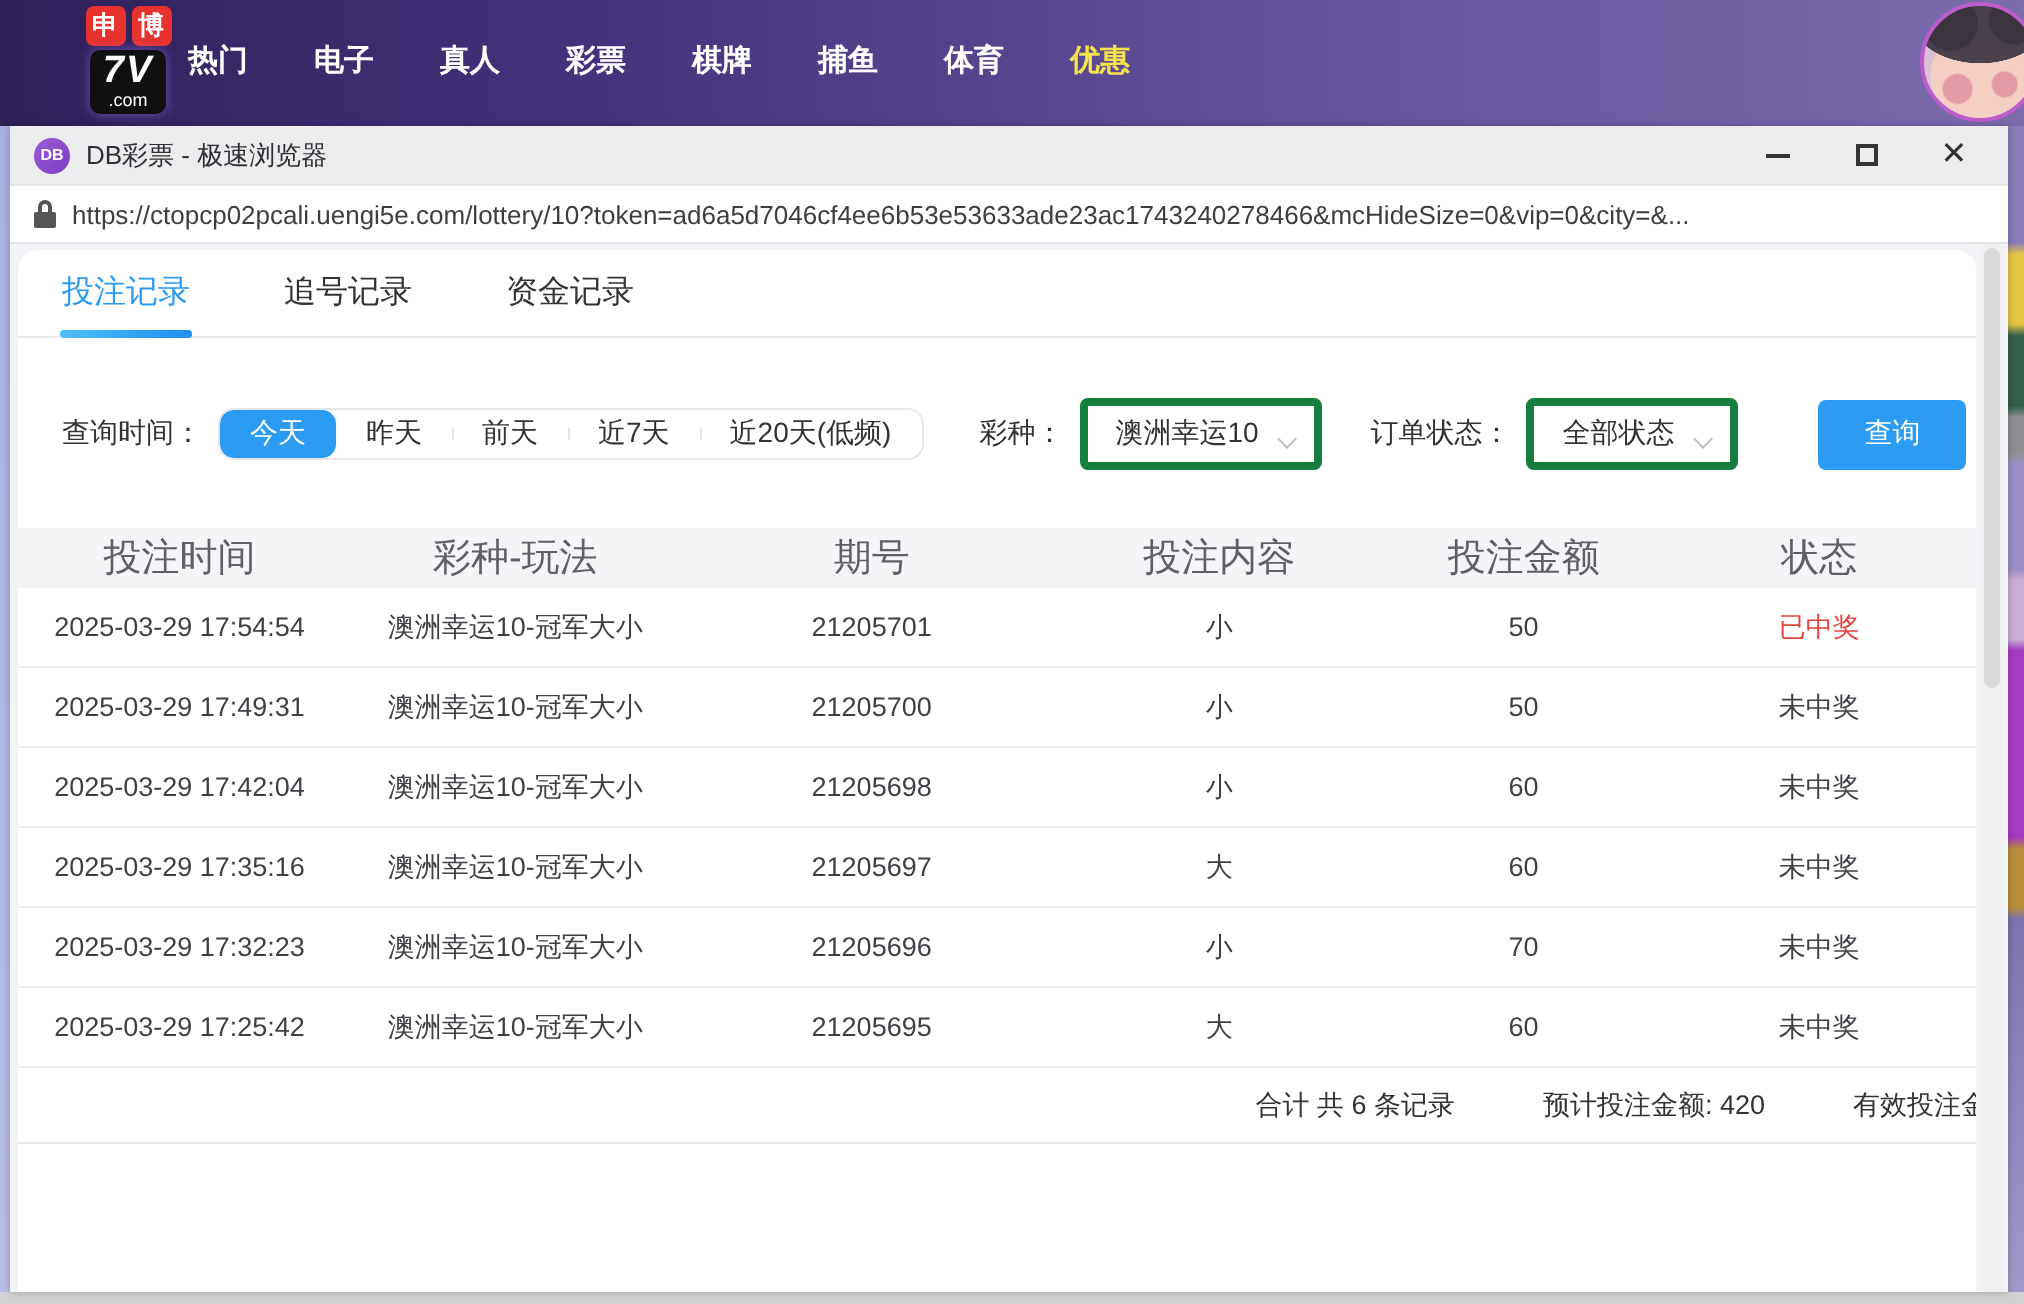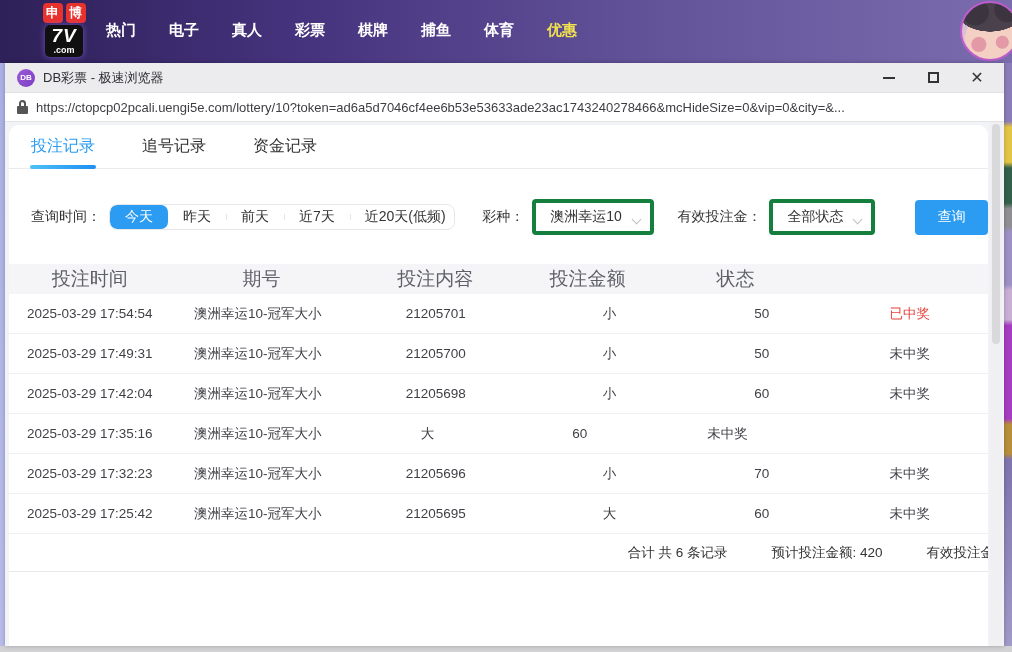--- a/index.html
+++ b/index.html
@@ -7,22 +7,22 @@
   .page { position:relative; width:1012px; height:652px; overflow:hidden; }
 
   
   .banner { position:absolute; left:0; top:0; width:1012px; height:63px;
     background:linear-gradient(90deg,#2e2058 0%,#46337e 30%,#5f4f96 60%,#7b6cae 100%); }
   .logo { position:absolute; left:36px; top:3px; width:56px; display:flex; flex-direction:column; align-items:center; }
   .logo-badges { display:flex; gap:3px; margin-bottom:2px; }
   .logo-badge { width:20px; height:20px; background:#e8322e; border-radius:4px; color:#fff; font-size:13px; font-weight:bold; display:flex; align-items:center; justify-content:center; }
   .logo-box { background:#101010; border-radius:5px; padding:1px 6px 2px; display:flex; flex-direction:column; align-items:center; box-shadow:0 0 6px rgba(160,120,255,.55); }
   .logo-main { color:#fff; font-size:19px; font-weight:bold; font-style:italic; line-height:20px; letter-spacing:1px; }
-  .logo-suffix { color:#fff; font-size:9px; font-weight:bold; line-height:9px; }
-  .top-nav { position:absolute; left:104px; top:0; height:61px; display:flex; align-items:center; gap:29px; }
+  .logo-suffix { color:#fff; font-size:9px; font-weight:normal; line-height:9px; }
+  .top-nav { position:absolute; left:92px; top:0; height:61px; display:flex; align-items:center; gap:29px; }
   .nav-item { color:#fff; font-size:15px; font-weight:bold; padding:4px 2px; cursor:pointer; }
   .nav-item.active { color:#f2e24e; }
   .avatar { position:absolute; right:-8px; top:1px; width:60px; height:60px; border-radius:50%; overflow:hidden;
     border:2px solid #bd5ccc;
     background:
       radial-gradient(circle at 24% 16%, #3c3540 0 13px, rgba(0,0,0,0) 14px),
       radial-gradient(circle at 80% 12%, #3c3540 0 12px, rgba(0,0,0,0) 13px),
       radial-gradient(ellipse 34px 22px at 50% 12%, #4a414d 0 99%, rgba(0,0,0,0) 100%),
       radial-gradient(circle at 30% 74%, #e49aa6 0 7px, rgba(0,0,0,0) 8px),
       radial-gradient(circle at 72% 70%, #e49aa6 0 6px, rgba(0,0,0,0) 7px),
@@ -168,31 +168,32 @@
               <div class="time-opt">近7天</div>
               <div class="time-opt">近20天(低频)</div>
             </div>
           <span class="gap28"></span>
           <span class="filter-label">彩种：</span>
           <div class="select-box">
             <span>澳洲幸运10</span>
             <span class="chevron"></span>
           </div>
           <span class="gap24"></span>
-          <span class="filter-label">有效投注金：</span>
+          <span class="filter-label">订单状态：</span>
           <div class="select-box">
             <span>全部状态</span>
             <span class="chevron"></span>
           </div>
           <button class="query-btn">查询</button>
         </div>
 
         <div class="table">
           <div class="thead">
               <div class="cell c1">投注时间</div>
+              <div class="cell c2">彩种-玩法</div>
               <div class="cell c3">期号</div>
               <div class="cell c4">投注内容</div>
               <div class="cell c5">投注金额</div>
               <div class="cell c6">状态</div>
             </div>
           <div>
               <div class="trow">
                 <div class="cell c1">2025-03-29 17:54:54</div>
                 <div class="cell c2">澳洲幸运10-冠军大小</div>
                 <div class="cell c3">21205701</div>
@@ -212,20 +213,21 @@
                 <div class="cell c1">2025-03-29 17:42:04</div>
                 <div class="cell c2">澳洲幸运10-冠军大小</div>
                 <div class="cell c3">21205698</div>
                 <div class="cell c4">小</div>
                 <div class="cell c5">60</div>
                 <div class="cell c6 lose">未中奖</div>
               </div>
               <div class="trow">
                 <div class="cell c1">2025-03-29 17:35:16</div>
                 <div class="cell c2">澳洲幸运10-冠军大小</div>
+                <div class="cell c3">21205697</div>
                 <div class="cell c4">大</div>
                 <div class="cell c5">60</div>
                 <div class="cell c6 lose">未中奖</div>
               </div>
               <div class="trow">
                 <div class="cell c1">2025-03-29 17:32:23</div>
                 <div class="cell c2">澳洲幸运10-冠军大小</div>
                 <div class="cell c3">21205696</div>
                 <div class="cell c4">小</div>
                 <div class="cell c5">70</div>

